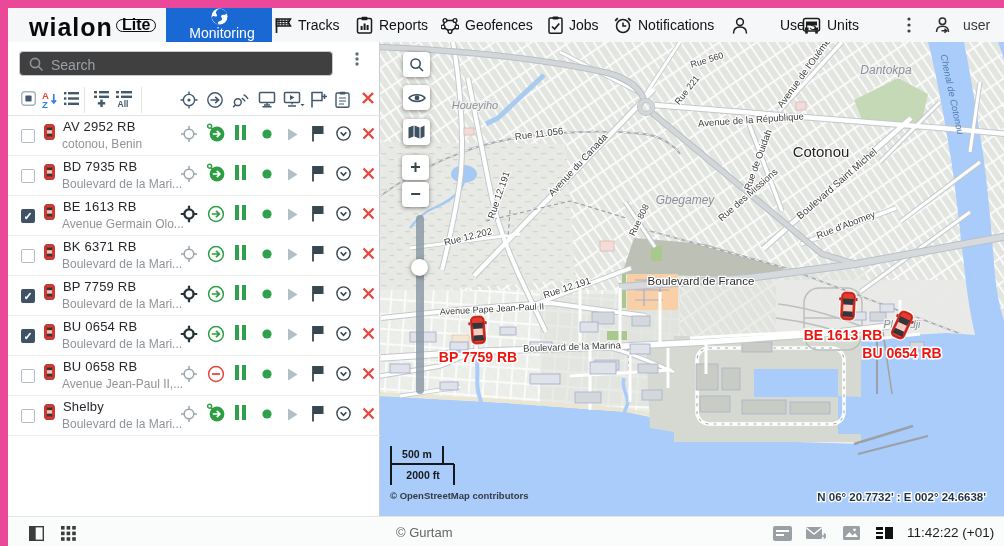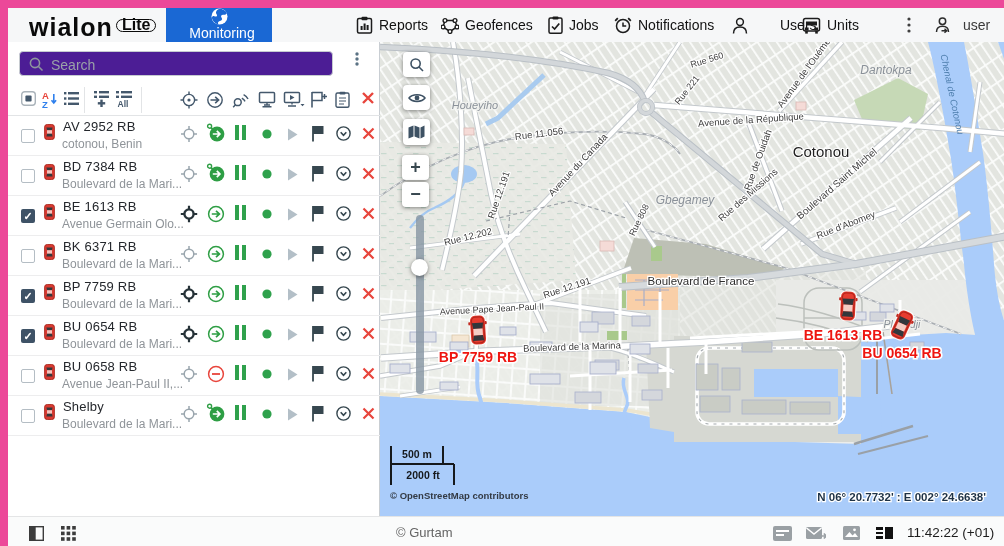--- a/index.html
+++ b/index.html
@@ -8,21 +8,21 @@
 
 #hdr { position:absolute; left:0; top:0; width:1000px; height:34px; background:#f6f7f8; }
 #logo { position:absolute; left:21px; top:5px; font-size:25px; font-weight:bold; letter-spacing:1px; color:#0a0a0a; }
 #lite { position:absolute; left:108px; top:11px; height:13px; line-height:10px; border:1.8px solid #0a0a0a; border-radius:7px; padding:0 5px; font-size:16px; font-weight:bold; color:#0a0a0a; }
 .tabA { position:absolute; left:158px; top:0; width:106px; height:34px; background:#1a68d4; color:#fff; font-size:14px; display:flex; align-items:center;flex-direction:column; }
 .tab { position:absolute; top:0; height:34px; display:flex; align-items:center; gap:6px; font-size:14px; color:#111; }
 .tab svg, .tabA svg { display:block; }
 #huser { position:absolute; top:0; height:34px; display:flex; align-items:center; }
 
 #lp { position:absolute; left:0; top:34px; width:372px; height:474px; background:#fff; border-right:1px solid #c9ced3; }
-#srch { position:absolute; left:11px; top:9px; width:314px; height:25px; border:1px solid #c6cbd0; border-radius:4px; background:#4c1d95; }
+#srch { position:absolute; left:11px; top:9px; width:314px; height:25px; border:1px solid #c6cbd0; border-radius:4px; background:#404040; }
 #srch span { position:absolute; left:31px; top:5px; font-size:14px; color:#9aa1a8; }
 #kebab2 { position:absolute; left:340px; top:8px; }
 #tbar { position:absolute; left:0; top:42px; width:372px; height:32px; border-bottom:1px solid #e2e4e6; }
 .ti { position:absolute; top:7px; }
 .vsep { position:absolute; top:3px; width:1px; height:26px; background:#e2e4e6; }
 .row { position:absolute; left:0; width:372px; height:40px; border-bottom:1px solid #ededee; }
 .cb { position:absolute; left:13px; top:13px; width:14px; height:14px; border:1px solid #b4bdc4; border-radius:2px; background:#fff; }
 .cbc { position:absolute; left:13px; top:13px; width:14px; height:14px; border-radius:2px; background:#3e5266; color:#fff; font-size:11px; font-weight:bold; text-align:center; line-height:14px; }
 .trk { position:absolute; left:36px; top:8px; }
 .nm { position:absolute; left:55px; top:3px; font-size:13px; color:#24272c; letter-spacing:0.2px; }
@@ -44,20 +44,28 @@
   <div id="hdr">
     <div id="logo">wialon</div>
     <div id="lite">Lite</div>
     <div class="tabA">
         <span style="margin-left:10px"></span>
         <svg width="17" height="17" viewBox="0 0 17 17">
           <circle cx="8.5" cy="8.5" r="8" fill="#fff"></circle>
           <path d="M8.2 0.8 C5 2.5 4.4 4.8 5.6 6.2 C7 7.8 5.2 9.1 3.4 8.3 C1.8 7.6 1.2 8.4 0.9 9.8 C1.4 13 4 15.6 7.3 16.3 C6.5 14.8 7.2 13.4 8.9 13.1 C11 12.7 11.6 11.2 10.6 9.8 C9.4 8.2 10.3 6.6 12.4 6.8 C14.3 7 15.6 6.1 15.9 4.9 C14.5 2.6 11.6 0.9 8.2 0.8 Z" fill="#1a68d4"></path>
         </svg>
         <span style="margin-left:6px">Monitoring</span>
+      </div>
+  <div class="tab" style="left: 266px;">
+        <svg width="18" height="17" viewBox="0 0 18 17">
+          <path d="M2.5 1.5 V16" stroke="#1c1c1c" stroke-width="1.7"></path>
+          <path d="M2.5 2 H16.5 L14.5 5.5 L16.5 9 H2.5 Z" stroke="#1c1c1c" stroke-width="1.5" fill="none"></path>
+          <path d="M5 2 v7 M8 2 v7 M11 2 v7 M14 2 v6.6 M3 4.4 h13 M3.4 6.8 h12.4" stroke="#1c1c1c" stroke-width="1.1"></path>
+        </svg>
+        <span>Tracks</span>
       </div>
       <div class="tab" style="left: 433px;">
         <svg width="18" height="17" viewBox="0 0 18 17">
           <path d="M4 3.5 L14 3.5 L16 10 L9 14.5 L2 10 Z" stroke="#1c1c1c" stroke-width="1.5" fill="none"></path>
           <circle cx="4" cy="3.5" r="1.9" fill="#fff" stroke="#1c1c1c" stroke-width="1.4"></circle>
           <circle cx="14" cy="3.5" r="1.9" fill="#fff" stroke="#1c1c1c" stroke-width="1.4"></circle>
           <circle cx="16" cy="10" r="1.9" fill="#fff" stroke="#1c1c1c" stroke-width="1.4"></circle>
           <circle cx="9" cy="14.5" r="1.9" fill="#fff" stroke="#1c1c1c" stroke-width="1.4"></circle>
           <circle cx="2" cy="10" r="1.9" fill="#fff" stroke="#1c1c1c" stroke-width="1.4"></circle>
         </svg>
@@ -263,21 +271,21 @@
           </svg>
         </div>
         <div class="row" style="top:114px">
           <div class="cb"></div>
           <svg class="trk" width="11" height="16" viewBox="0 0 12 18">
             <rect x="0.5" y="0.5" width="11" height="17" rx="3" fill="#d93a31" stroke="#a82218" stroke-width="1"></rect>
             <path d="M2.5 4 L9.5 4 L8.8 7 L3.2 7 Z" fill="#35383c"></path>
             <rect x="3.2" y="7" width="5.6" height="4" fill="#f2c4bd"></rect>
             <path d="M3.2 11 L8.8 11 L9.5 14 L2.5 14 Z" fill="#35383c"></path>
           </svg>
-          <div class="nm">BD 7384 RB</div>
+          <div class="nm">BD 7935 RB</div>
           <div class="sub">Boulevard de la Mari...</div>
           <svg class="ric" style="left:172px" width="18" height="18" viewBox="0 0 18 18">
             <circle cx="9" cy="9" r="4.8" fill="none" stroke="#9aa6ae" stroke-width="1.5"></circle>
             <path d="M9 1 V4.5 M9 13.5 V17 M1 9 H4.5 M13.5 9 H17" stroke="#9aa6ae" stroke-width="1.5"></path>
           </svg>
           <svg class="ric" style="left:198px;top:7px" width="19" height="19" viewBox="0 0 19 19">
             <circle cx="3.6" cy="3.2" r="2" fill="none" stroke="#2e9e44" stroke-width="1.4"></circle>
             <path d="M5.1 4.7 L7.3 6.9" stroke="#2e9e44" stroke-width="1.7"></path>
             <circle cx="11" cy="11" r="7.4" fill="#2e9e44"></circle>
             <path d="M6.8 11 H13.4 M10.8 7.9 L13.9 11 L10.8 14.1" stroke="#fff" stroke-width="1.7" fill="none"></path>

